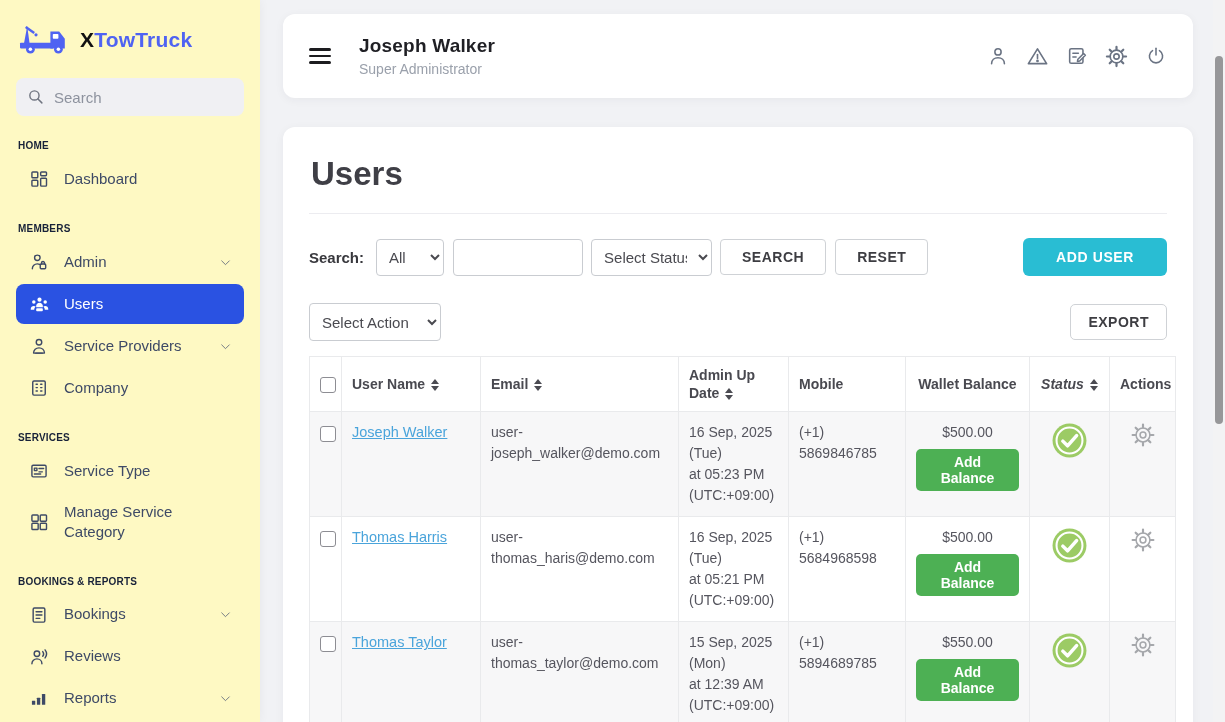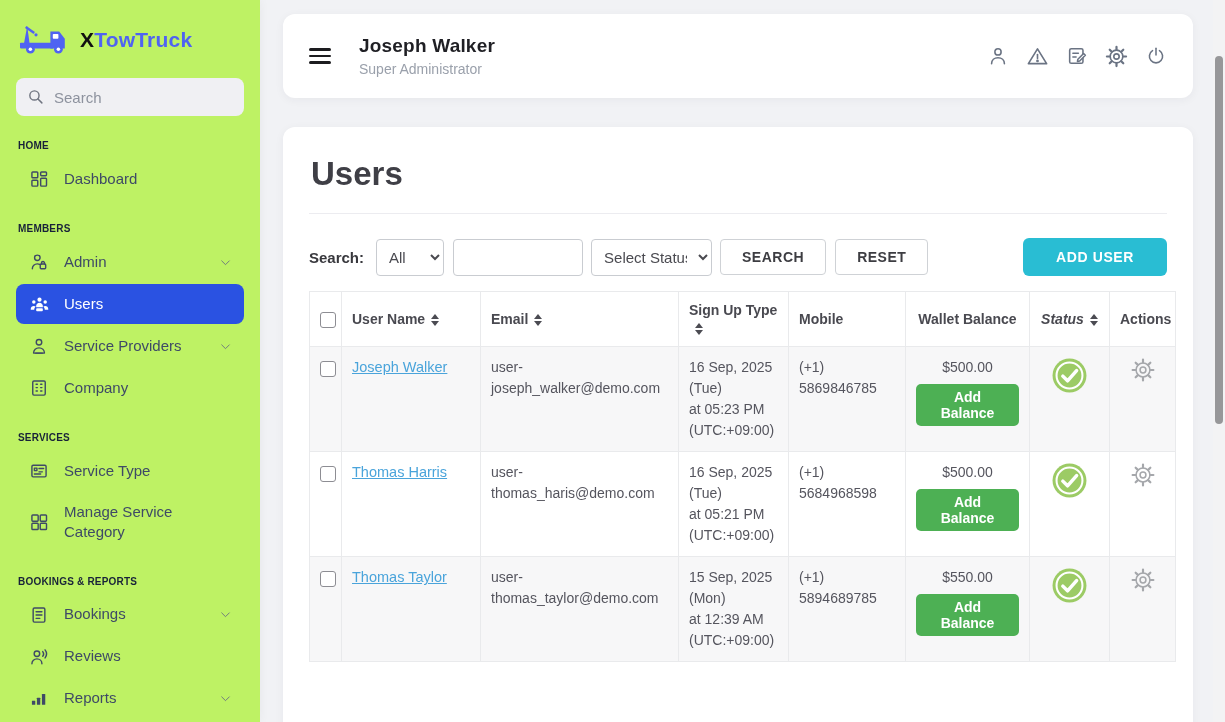--- a/index.html
+++ b/index.html
@@ -1,21 +1,21 @@
 <!DOCTYPE html>
 <html style="--accent-blue: #2a52e2; --brand-blue: #4f63f2; --cyan: #29bdd3; --green: #4db054; --status-green: #9ccb65; --link-blue: #4aa4db;"><head>
 <meta charset="utf-8">
 <style>
   * { margin:0; padding:0; box-sizing:border-box; }
   html,body { width:1225px; height:722px; overflow:hidden; }
   body { font-family:"Liberation Sans", sans-serif; background:#f1f2f5; }
   .app { position:relative; display:flex; width:1225px; height:722px; overflow:hidden; }
 
   
-  .sidebar { width:260px; min-width:260px; background:#bef264; height:100%; padding:22px 16px 0 16px; box-shadow:0 0 10px rgba(20,20,40,.05); z-index:2; overflow:hidden; }
+  .sidebar { width:260px; min-width:260px; background:#fef9c3; height:100%; padding:22px 16px 0 16px; box-shadow:0 0 10px rgba(20,20,40,.05); z-index:2; overflow:hidden; }
   .brand { display:flex; align-items:center; gap:10px; padding:0 2px; cursor:pointer; }
   .brand-text { font-size:21px; font-weight:800; letter-spacing:.2px; }
   .brand-x { color:#111; }
   .brand-rest { color:var(--brand-blue); }
   .side-search { position:relative; margin-top:20px; }
   .side-search input { width:100%; height:38px; background:#f0f0f3; border:none; border-radius:8px; padding:0 12px 0 38px; font-size:15px; color:#555; outline:none; font-family:inherit; }
   .side-search input::placeholder { color:#8d929e; }
   .side-search .mag { position:absolute; left:11px; top:10px; color:#6f7480; }
   .section-label { margin:24px 2px 8px 2px; font-size:10px; font-weight:700; color:#182239; letter-spacing:.2px; }
   .side-item { display:flex; align-items:center; gap:14px; padding:9px 12px; margin:2px 0; border-radius:8px; color:#3e4a66; font-size:15px; cursor:pointer; }
@@ -313,34 +313,40 @@
         </select>
         <input type="text" class="txt-input" style="">
         <select class="sel-status">
           <option>Select Status</option>
         </select>
         <button class="btn-outline btn-search">SEARCH</button>
         <button class="btn-outline">RESET</button>
         <button class="btn-add">ADD USER</button>
       </div>
 
+      <div class="action-row">
+        <select class="sel-action">
+          <option>Select Action</option>
+        </select>
+        <button class="btn-outline btn-export">EXPORT</button>
+      </div>
 
       <table>
         <thead>
             <tr id="head-row">
               <th style="width: 32px;"><input type="checkbox" class="cbx" style=""></th>
               <th style="width: 139px;"><span>User Name</span><span class="sort">
                   <i class="up"></i>
                   <i class="dn"></i>
                 </span></th>
               <th style="width: 198px;"><span>Email</span><span class="sort">
                   <i class="up"></i>
                   <i class="dn"></i>
                 </span></th>
-              <th style="width: 110px;"><span>Sign Up Type</span><span class="sort">
+              <th style="width: 110px;"><span>Admin Up Date</span><span class="sort">
                   <i class="up"></i>
                   <i class="dn"></i>
                 </span></th>
               <th style="width: 117px;"><span>Mobile</span></th>
               <th class="th-center" style="width: 124px;"><span>Wallet Balance</span></th>
               <th class="th-center" style="width: 80px; font-style: italic;"><span>Status</span><span class="sort">
                   <i class="up"></i>
                   <i class="dn"></i>
                 </span></th>
               <th class="th-center" style="width: 66px;"><span>Actions</span></th>

